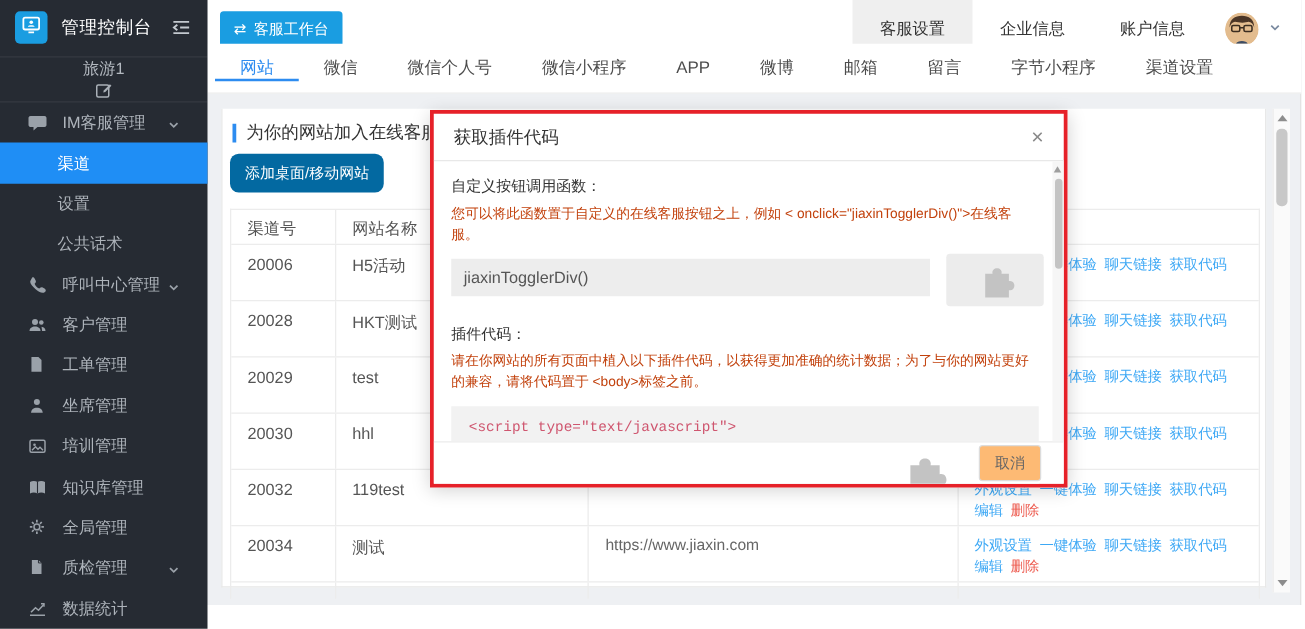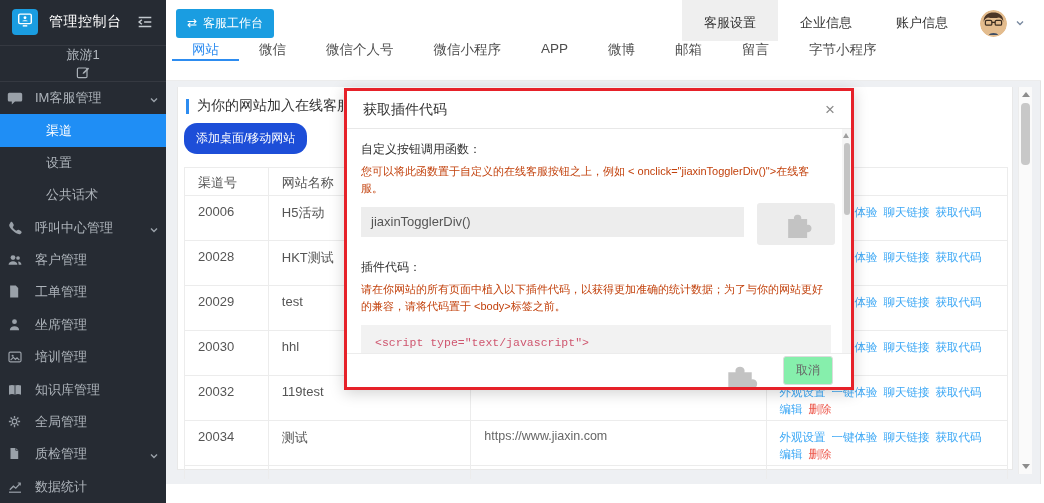--- a/index.html
+++ b/index.html
@@ -9,48 +9,48 @@
 
   
   .sidebar { position:absolute; left:0; top:0; width:166px; height:503px; background:#262b33; z-index:3; display:flex; flex-direction:column; }
   .logo-row { height:46px; display:flex; align-items:center; padding:0 12px; border-bottom:1px solid rgba(255,255,255,.07); }
   .logo-box { width:26px; height:26px; background:#1a9de1; border-radius:4px; display:flex; align-items:center; justify-content:center; flex:0 0 26px; }
   .logo-title { color:#fff; font-size:14px; margin-left:11px; flex:1; letter-spacing:.5px; }
   .collapse { width:18px; height:18px; cursor:pointer; }
   .ws-row { height:36px; display:flex; align-items:center; padding:0 14px; border-bottom:1px solid rgba(255,255,255,.07);flex-direction:column; }
   .ws-name { color:#b3b9c0; font-size:13px; flex:1; }
   .menu { flex:1; display:flex; flex-direction:column; }
-  .mitem { height:32.4px; display:flex; align-items:center; padding:0 7px; color:#aeb4bb; font-size:13px; cursor:pointer;justify-content:center; }
+  .mitem { height:32.4px; display:flex; align-items:center; padding:0 22px; color:#aeb4bb; font-size:13px; cursor:pointer;justify-content:center; }
   .mitem .micon { width:16px; height:16px; margin-right:12px; flex:0 0 16px; }
   .mitem .mlabel { flex:1; white-space:nowrap; }
   .mitem.child { padding-left:46px; }
   .mitem.active { background:#1f8ef5; color:#fff; }
   .chev { width:10px; height:10px; }
 
   
   .topbar { position:absolute; left:166px; top:0; width:875px; height:47px; background:#fff; border-bottom:1px solid #e8e8e8; z-index:2; display:flex; align-items:center; }
   .wb-btn { margin-left:10px; background:#1a9de1; color:#fff; font-size:12px; border:none; border-radius:3px; padding:6px 11px; display:flex; align-items:center; gap:6px; cursor:pointer; }
   .wb-ic { font-size:12px; }
   .topnav { margin-left:auto; display:flex; align-items:stretch; height:100%; }
   .tn-item { display:flex; align-items:center; padding:0 22px; font-size:13px; color:#333; cursor:pointer; }
   .tn-item.active { background:#efefef; }
   .avatar-wrap { display:flex; align-items:center; padding:0 16px 0 10px; gap:8px; cursor:pointer; }
   .avatar { width:27px; height:27px; border-radius:50%; overflow:hidden; }
 
   
-  .tabbar { position:absolute; left:166px; top:41px; width:875px; height:40px; background:#fff; border-bottom:1px solid #ececec; display:flex; align-items:flex-start; padding-left:6px; z-index:2; }
+  .tabbar { position:absolute; left:166px; top:35px; width:875px; height:40px; background:#fff; border-bottom:1px solid #ececec; display:flex; align-items:center; padding-left:6px; z-index:2; }
   .tab { display:flex; align-items:center; padding:0 20px; font-size:13.5px; color:#4d4d4d; cursor:pointer; border-bottom:2px solid transparent; }
   .tab.active { color:#2d8cf0; border-bottom-color:#2d8cf0; }
 
   
   .card { position:absolute; left:177px; top:87px; width:836px; height:383px; background:#fff; border:1px solid #e8e8e8; border-top:none; z-index:1; }
   .sec-title { position:absolute; left:8px; top:10px; display:flex; align-items:center; }
   .sec-bar { width:3px; height:15px; background:#2d8cf0; margin-right:8px; }
   .sec-text { font-size:14px; color:#333; }
-  .add-btn { position:absolute; left:6px; top:36px; background:#1d4ed8; color:#fff; border:none; border-radius:13px; font-size:12px; padding:7px 12px; cursor:pointer; }
+  .add-btn { position:absolute; left:6px; top:36px; background:#0369a1; color:#fff; border:none; border-radius:7px; font-size:12px; padding:7px 12px; cursor:pointer; }
 
   .tbl { position:absolute; left:6px; top:80px; width:824px; border:1px solid #ececec; border-bottom:none; font-size:13px; color:#555; }
   .trow { display:flex; border-bottom:1px solid #ececec; }
   .trow.head { height:28px; }
   .trow.body { height:45px; }
   .trow.stub { height:13px; border-bottom:none; }
   .tc { padding:8px 0 0 13px; overflow:hidden; border-right:1px solid #ececec; }
   .tc:last-child { border-right:none; }
   .c1 { width:84px; } .c2 { width:203px; } .c3 { width:296px; } .c4 { width:241px; padding-right:4px; }
   .head .tc { padding-top:6px; color:#555; }
@@ -75,21 +75,21 @@
   .m-body { padding:12px 16px 0 14px; }
   .f-label { font-size:12px; font-weight:normal; color:#333; margin-bottom:5px; }
   .f-desc { font-size:11px; color:#c2410c; margin-bottom:10px; line-height:17px; width:470px; }
   .func-row { display:flex; align-items:flex-start; margin-bottom:14px; }
   .func-box { width:390px; height:30px; background:#ededed; font-size:13px; color:#555; padding:7px 10px; font-family:"Liberation Sans","DejaVu Sans",sans-serif; border:none; }
   .puzzle-btn { width:80px; height:42px; margin-left:13px; margin-top:-4px; background:#ececec; border:none; border-radius:3px; display:flex; align-items:center; justify-content:center; cursor:pointer; }
   .code-box { margin-top:9px; background:#f2f2f2; padding:9px 14px; width:470px; }
   .code-line { font-family:"Liberation Mono","DejaVu Sans Mono",monospace; font-size:11.5px; line-height:17.5px; color:#cf566f; white-space:pre; }
   .m-foot { position:absolute; left:0; right:0; bottom:0; height:34px; background:#fff; border-top:1px solid #ececec; display:flex; align-items:center; justify-content:flex-end; z-index:2; }
   .foot-puzzle { width:46px; height:46px; margin-right:22px; margin-top:16px; background:transparent; border:none; cursor:pointer; }
-  .cancel-btn { background:#86efac; border:1px solid #dcdcdc; border-radius:3px; font-size:12px; color:#666; padding:5px 12px; margin-right:18px; cursor:pointer; }
+  .cancel-btn { background:#fdba74; border:1px solid #dcdcdc; border-radius:3px; font-size:12px; color:#666; padding:5px 12px; margin-right:18px; cursor:pointer; }
   .m-scroll { position:absolute; right:0; top:38px; width:9px; height:224px; background:#f6f6f6; z-index:3; }
   .m-arrow-up { position:absolute; left:1px; top:4px; width:0; height:0; border-left:3.5px solid transparent; border-right:3.5px solid transparent; border-bottom:5px solid #9e9e9e; }
   .m-thumb { position:absolute; left:1.5px; top:14px; width:6px; height:72px; background:#c4c4c4; border-radius:3px; }
 </style>
 </head>
 <body>
 
 <div class="app">
 
   <div class="sidebar">
@@ -246,20 +246,21 @@
   <div class="tabbar">
     <div class="tab active">网站</div>
     <div class="tab">微信</div>
     <div class="tab">微信个人号</div>
     <div class="tab">微信小程序</div>
     <div class="tab">APP</div>
     <div class="tab">微博</div>
     <div class="tab">邮箱</div>
     <div class="tab">留言</div>
     <div class="tab">字节小程序</div>
+    <div class="tab">渠道设置</div>
   </div>
 
   <div class="card">
     <div class="sec-title">
       <span class="sec-bar"></span>
       <span class="sec-text">为你的网站加入在线客服</span>
     </div>
     <button class="add-btn">添加桌面/移动网站</button>
 
     <div class="tbl">

